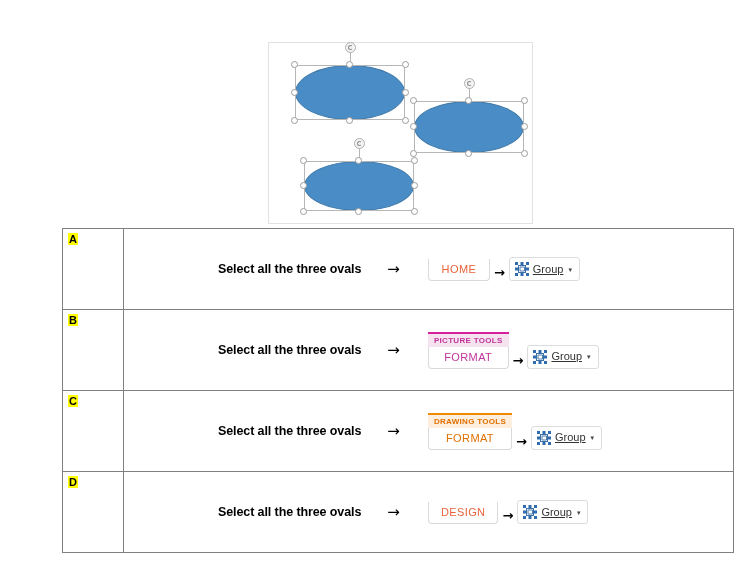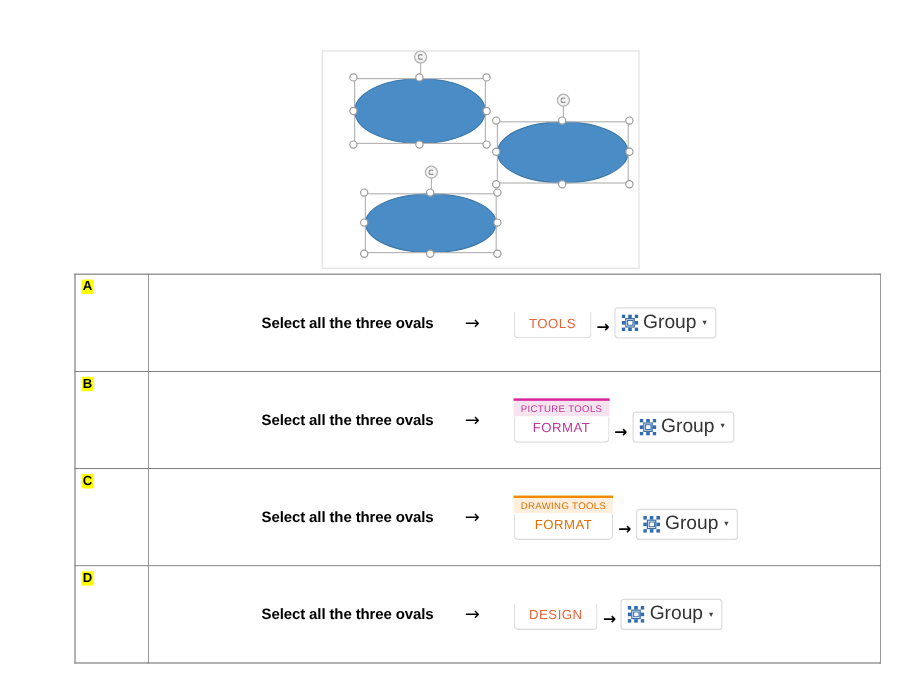--- a/index.html
+++ b/index.html
@@ -173,21 +173,21 @@
     align-items: flex-end;
     margin-left: 28px;
   }
   .ribbon-col {
     display: flex;
     flex-direction: column;
     align-items: stretch;
   }
   .ctx-banner {
     font-size: 8px;
-    font-weight: 400;
+    font-weight: 700;
     letter-spacing: 0.3px;
     text-align: center;
     padding: 2px 6px 2px;
     box-sizing: border-box;
   }
   .ctx-picture {
     background: #f6e3f0;
     color: #c0359a;
     border-top: 2.5px solid #d6219c;
   }
@@ -225,24 +225,25 @@
     display: inline-flex;
     align-items: center;
     gap: 4px;
     border: 1px solid #dcdcdc;
     border-radius: 3px;
     background: #ffffff;
     padding: 4px 7px 4px 5px;
     box-sizing: border-box;
   }
   .group-label {
-    font-size: 16px;
+    font-size: 11px;
     color: #333333;
     font-family: "Liberation Sans", sans-serif;
     line-height: 1;
+    text-decoration: underline;
   }
   .caret {
     font-size: 7px;
     color: #444444;
     line-height: 1;
     margin-left: 1px;
   }
   .group-icon {
     width: 14px;
     height: 14px;
@@ -307,21 +308,21 @@
     <tr>
       <td class="label-cell">
         <span class="row-letter">A</span>
       </td>
       <td class="content-cell">
         <div class="row-inner">
           <span class="step-text">Select all the three ovals</span>
           <span class="arrow">→</span>
           <span class="ribbon-wrap">
             <span class="ribbon-col">
-              <span class="tab-chip tab-home">TOOLS</span>
+              <span class="tab-chip tab-home">HOME</span>
             </span>
             <span class="arrow-gap">
               <span class="arrow-small">→</span>
             </span>
             <span class="group-btn">
               <span class="group-icon">
                 <svg width="14" height="14" viewBox="0 0 14 14" aria-hidden="true">
                   <rect x="3.5" y="3.5" width="7" height="7" fill="none" stroke="#3a6ea5" stroke-width="1"></rect>
                   <path d="M5 5 L9.5 5 L9.5 9 L5 9 Z" fill="none" stroke="#3a6ea5" stroke-width="0.9"></path>
                   <rect x="0" y="0" width="3" height="3" fill="#2f6bb0"></rect>

